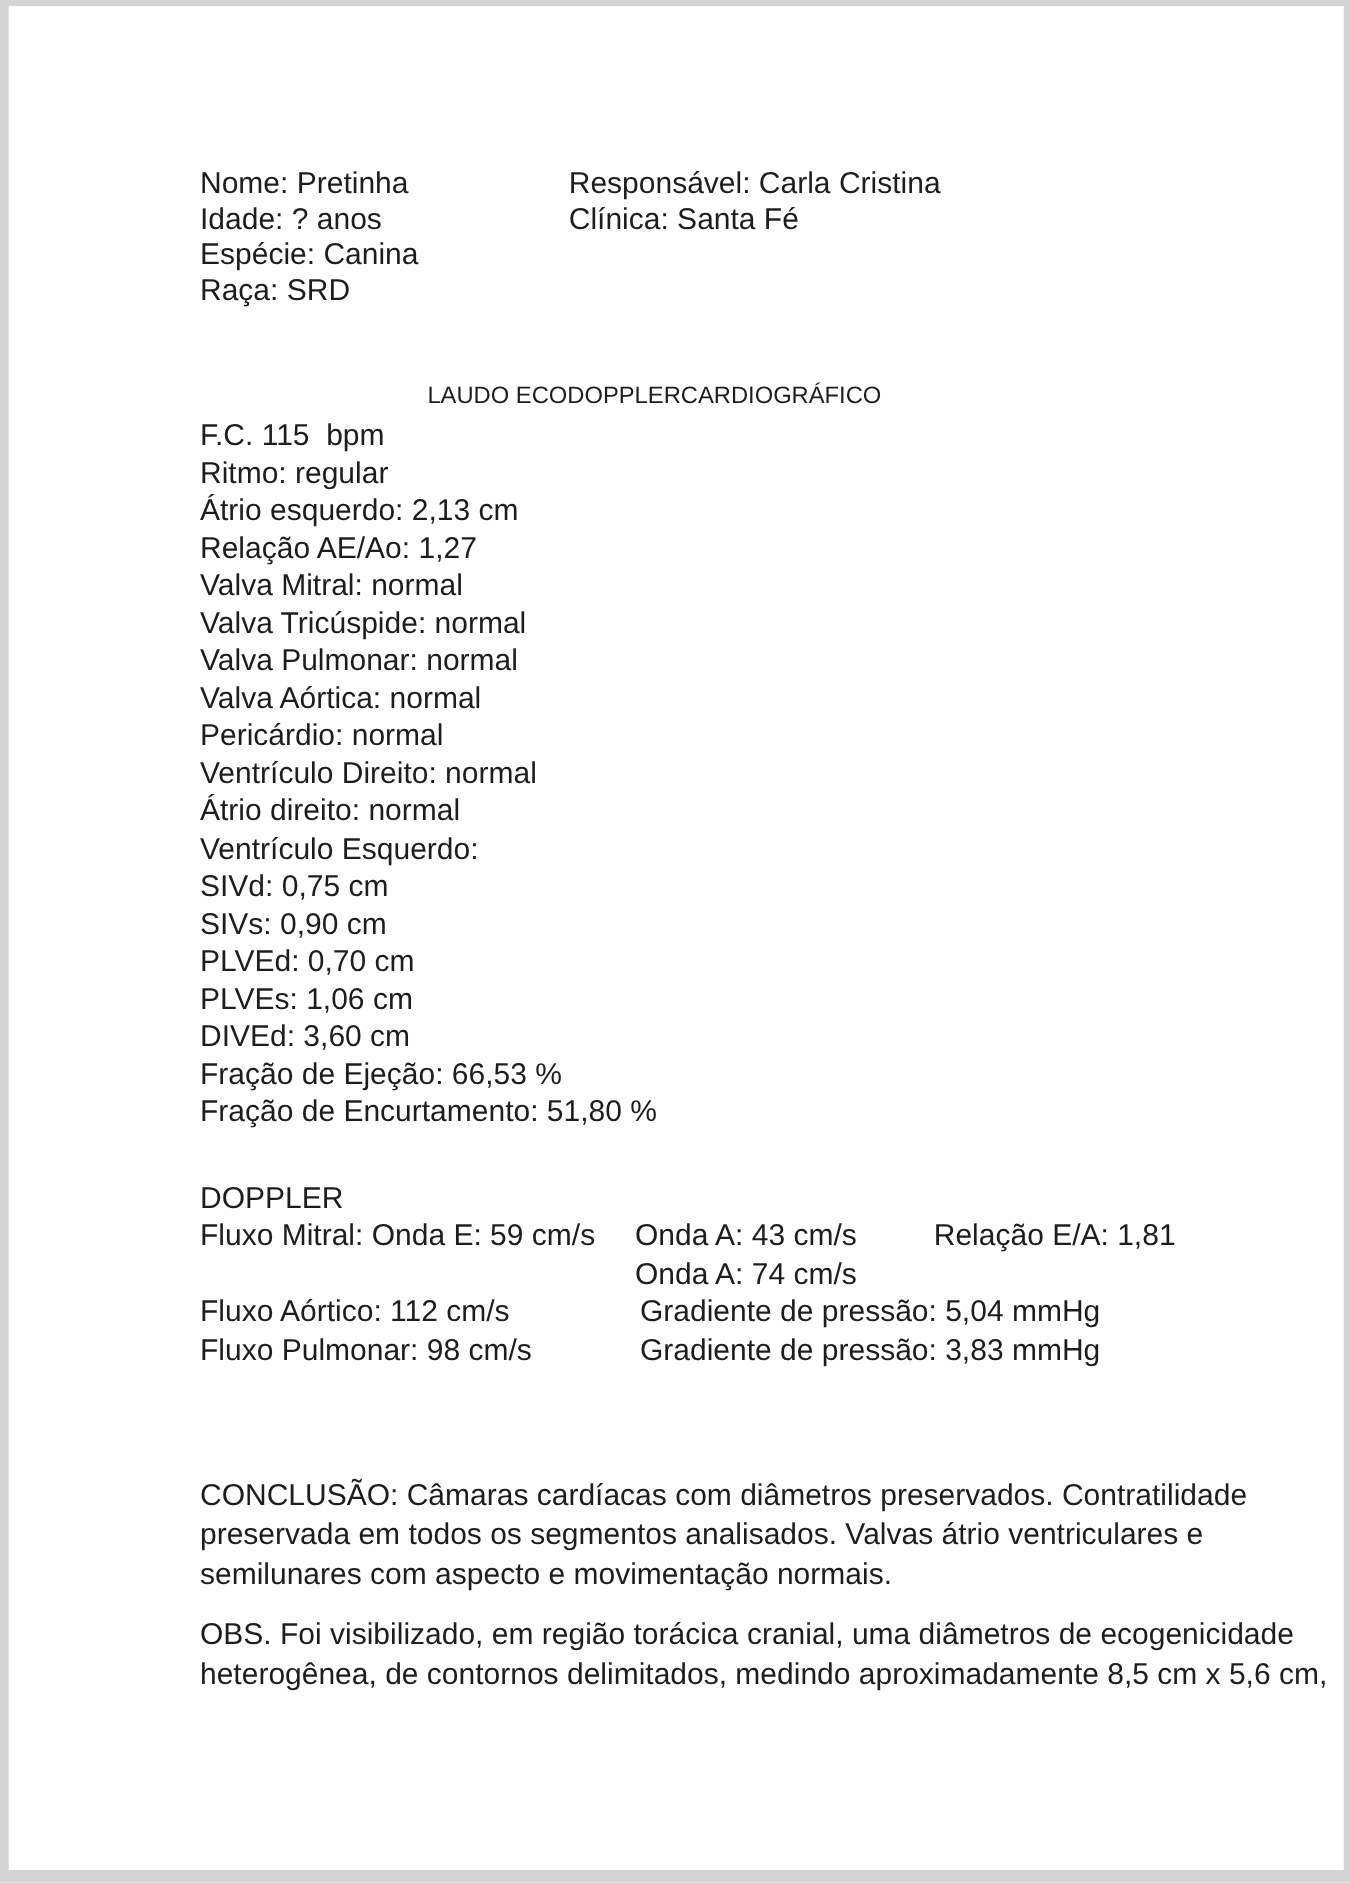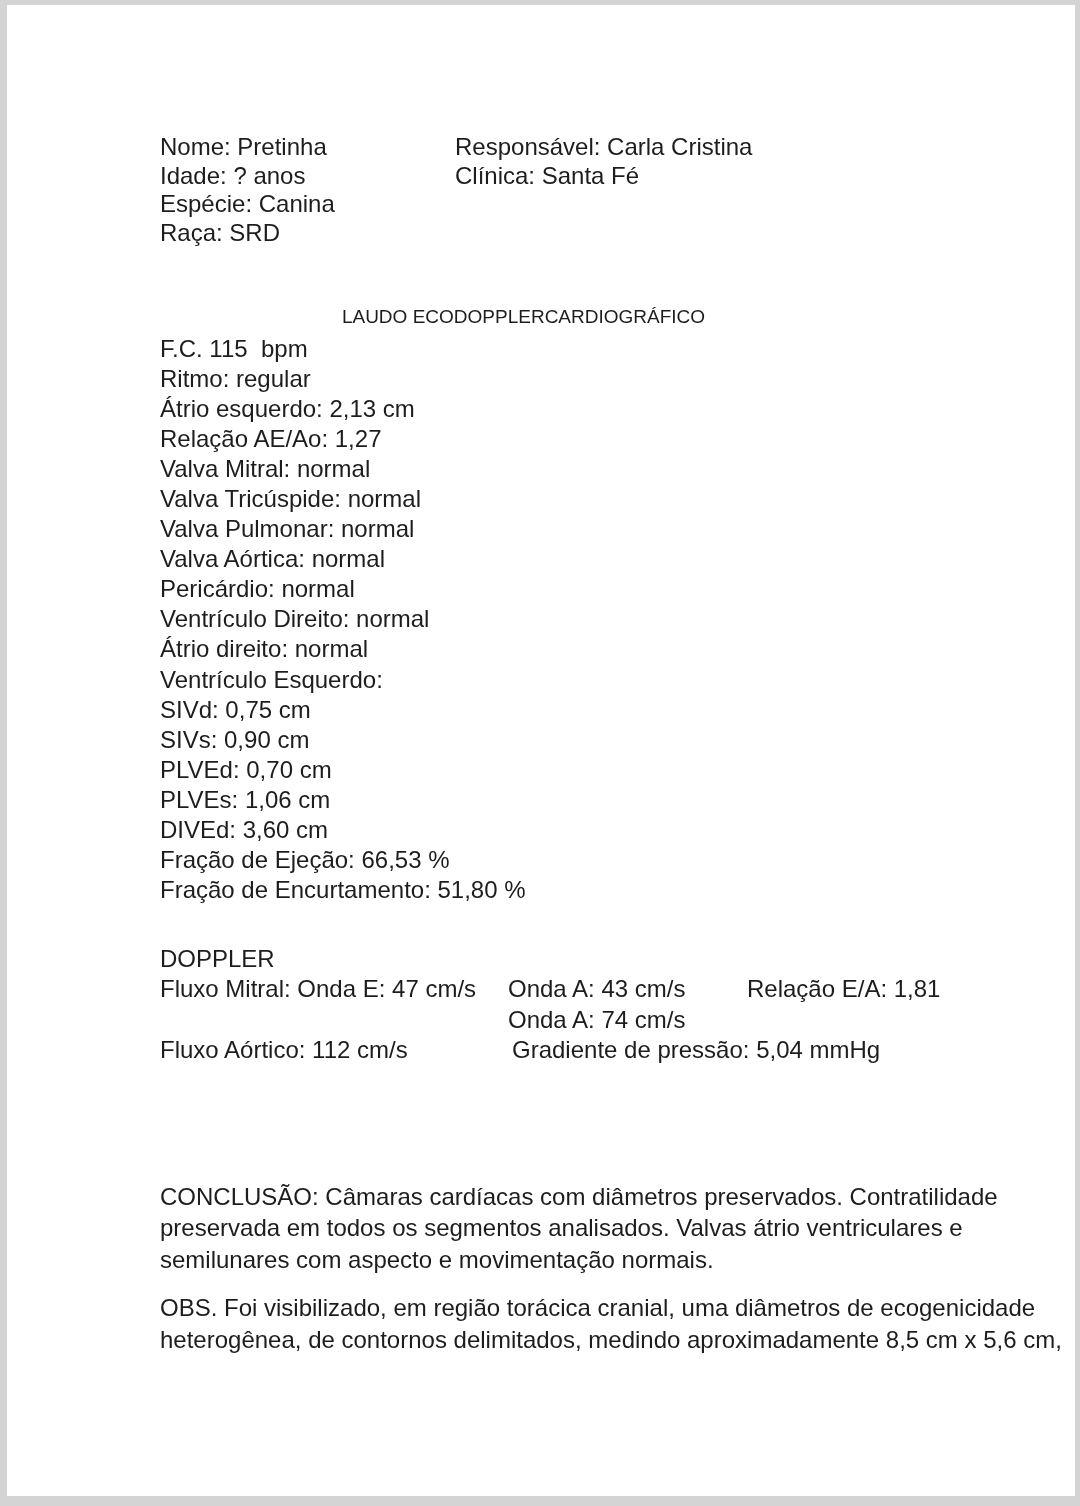--- a/index.html
+++ b/index.html
@@ -127,30 +127,34 @@
     <div class="text-line">PLVEd: 0,70 cm</div>
     <div class="text-line">PLVEs: 1,06 cm</div>
     <div class="text-line">DIVEd: 3,60 cm</div>
     <div class="text-line">Fração de Ejeção: 66,53 %</div>
     <div class="text-line">Fração de Encurtamento: 51,80 %</div>
   </div>
 
   <div class="doppler">
     <div class="text-line doppler-heading">DOPPLER</div>
     <div class="d-row">
-      <span class="text-line">Fluxo Mitral: Onda E: 47 cm/s</span>
+      <span class="text-line">Fluxo Mitral: Onda E: 59 cm/s</span>
       <span class="text-line dcol2">Onda A: 43 cm/s</span>
       <span class="text-line dcol3">Relação E/A: 1,81</span>
     </div>
     <div class="d-row">
       <span class="text-line dcol2">Onda A: 74 cm/s</span>
     </div>
     <div class="d-row">
       <span class="text-line">Fluxo Aórtico: 112 cm/s</span>
       <span class="text-line dcol2b">Gradiente de pressão: 5,04 mmHg</span>
+    </div>
+    <div class="d-row">
+      <span class="text-line">Fluxo Pulmonar: 98 cm/s</span>
+      <span class="text-line dcol2b">Gradiente de pressão: 3,83 mmHg</span>
     </div>
   </div>
 
   <div class="conclusion-block">
     <div class="text-line">CONCLUSÃO: Câmaras cardíacas com diâmetros preservados. Contratilidade</div>
     <div class="text-line">preservada em todos os segmentos analisados. Valvas átrio ventriculares e</div>
     <div class="text-line">semilunares com aspecto e movimentação normais.</div>
   </div>
 
   <div class="obs-block">

